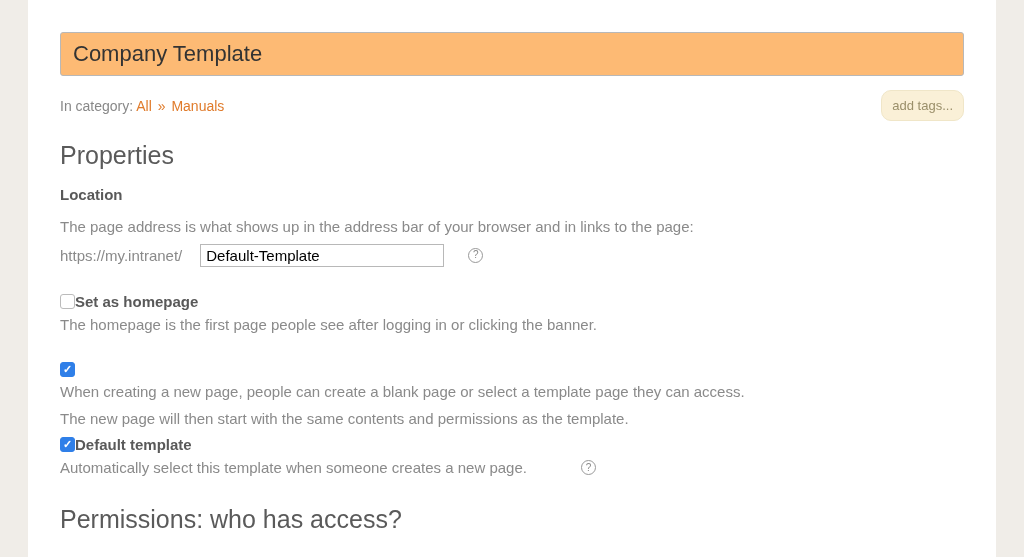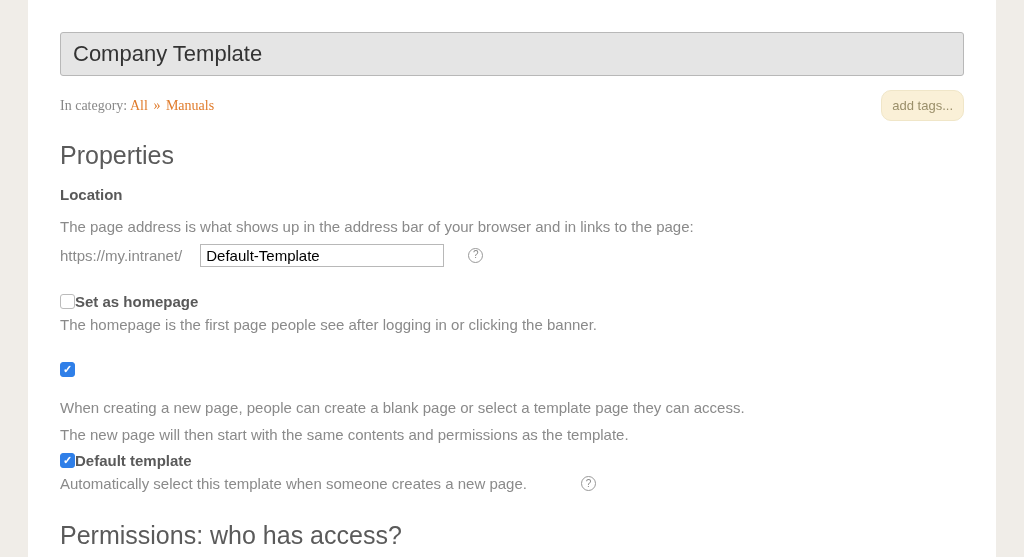--- a/index.html
+++ b/index.html
@@ -16,32 +16,32 @@
       margin: 0 28px;
       height: 557px;
       padding: 32px 32px 0 32px;
     }
     .title-input {
       width: 100%;
       border: 1px solid #b8b8b8;
       border-radius: 3px;
       padding: 8px 12px;
       font-size: 22px;
-      background: #e5e5e5;
+      background: #fdba74;
       color: #333;
       font-family: inherit;
     }
     .cat-row {
       display: flex;
       align-items: center;
       justify-content: space-between;
       margin-top: 14px;
       font-size: 14px;
     }
-    .cat-left { color: #888; font-family: Liberation Serif, serif; }
+    .cat-left { color: #888; }
     .cat-link { color: #e07b2b; text-decoration: none; }
     .cat-sep { color: #e07b2b; margin: 0 2px; }
     .add-tags {
       background: #faf0d7;
       border: 1px solid #f0e6c8;
       color: #9a8f6a;
       border-radius: 10px;
       padding: 7px 10px;
       font-size: 13px;
     }
@@ -163,21 +163,21 @@
       <span class="cb"></span>
       <span class="cb-label">Set as homepage</span>
     </div>
     <div class="desc" style="margin-top:4px">The homepage is the first page people see after logging in or clicking the banner.</div>
   </div>
 
   <div class="spacer-lg">
     <div class="cb-row">
       <span class="cb checked">✓</span>
     </div>
-    <div class="desc" style="margin-top:20px">When creating a new page, people can create a blank page or select a template page they can access.</div>
+    <div class="desc" style="margin-top:4px">When creating a new page, people can create a blank page or select a template page they can access.</div>
     <div class="desc">The new page will then start with the same contents and permissions as the template.</div>
 
     <div class="cb-row tight">
       <span class="cb checked">✓</span>
       <span class="cb-label">Default template</span>
     </div>
     <div class="desc" style="margin-top:4px; display:flex; align-items:center;gap:48px;">
       <span>Automatically select this template when someone creates a new page.</span>
       <span class="help-icon">?</span>
     </div>

